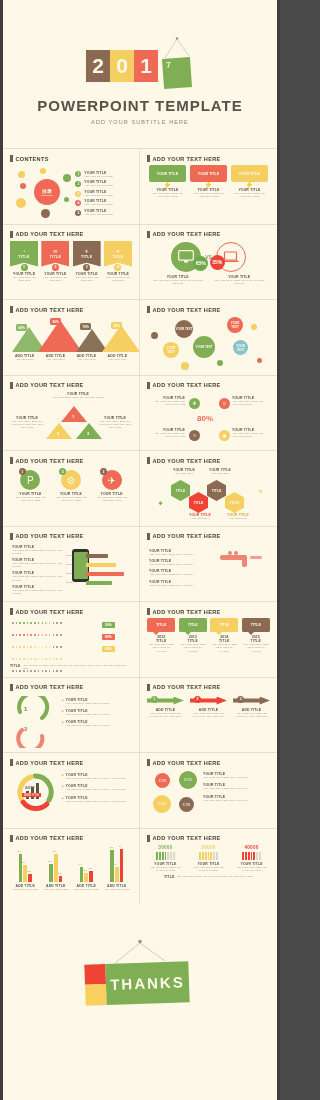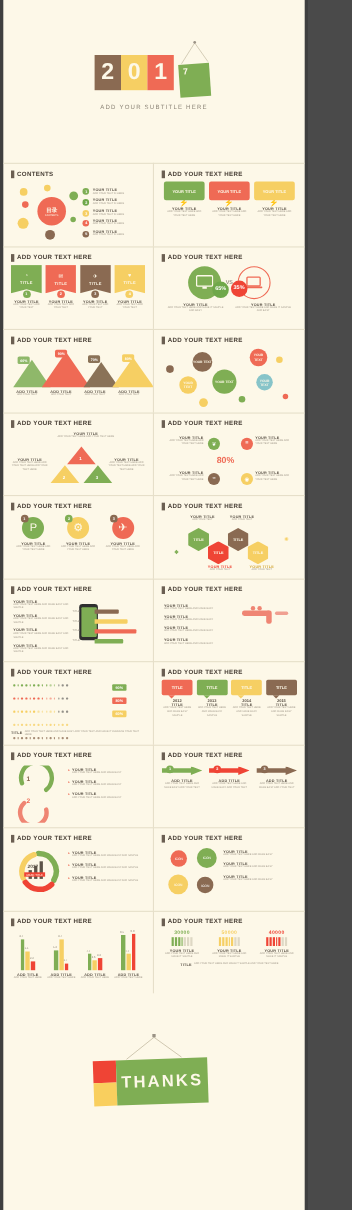--- a/index.html
+++ b/index.html
@@ -195,20 +195,21 @@
         <div class="ybox yb2">0</div>
         <div class="ybox yb3">1</div>
         <div class="hangwrap">
           <svg width="34" height="24" viewBox="0 0 34 24">
             <path d="M17 3 L5 22 M17 3 L29 20" stroke="#c9c0a8" stroke-width="0.7" fill="none"></path>
             <circle cx="17" cy="2.5" r="1.2" fill="#9a9285"></circle>
           </svg>
           <div class="ybox4">7</div>
         </div>
       </div>
+      <div class="cover-title">POWERPOINT TEMPLATE</div>
       <div class="cover-sub">ADD YOUR SUBTITLE HERE</div>
     </div>
   </div>
 
   <div class="grid">
 
     <div class="slide">
       <div class="shead">
           <div class="bar"></div>
         <div class="txt">CONTENTS</div>

